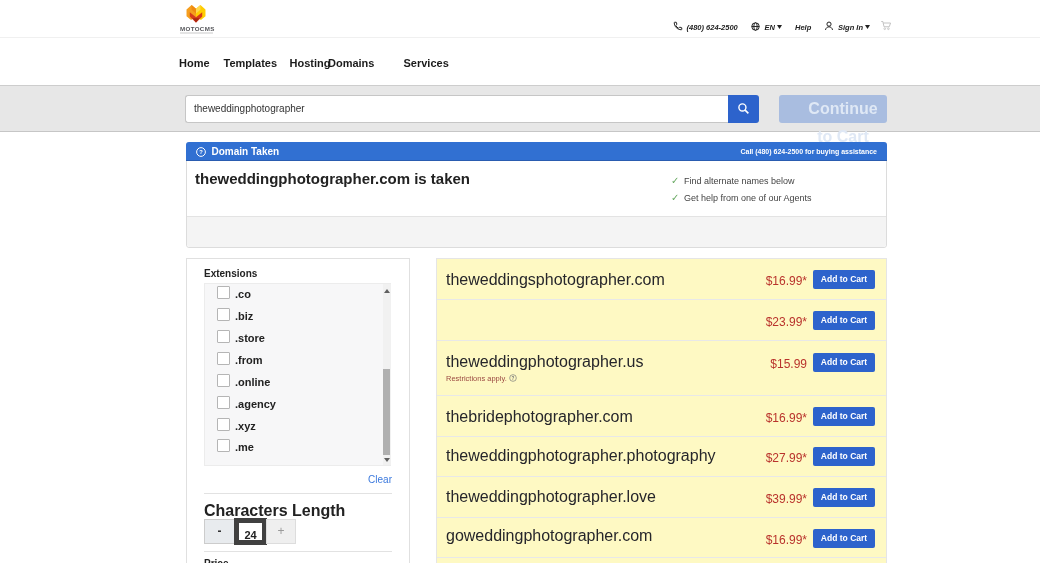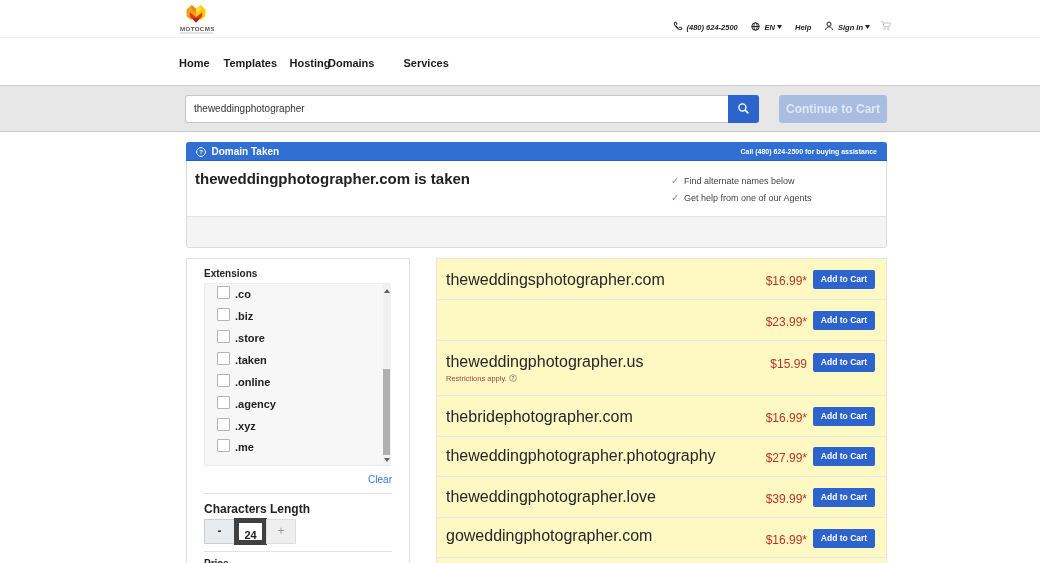--- a/index.html
+++ b/index.html
@@ -19,21 +19,21 @@
 .tb { position:absolute; font-size:7.5px; font-weight:bold; color:#222;font-style:italic; }
 
 
 #band { left:0; top:85px; width:1040px; height:47px; background:#e7e7e7;
   border-top:1px solid #cdcdcd; border-bottom:1px solid #c6c6c6; }
 #sinput { left:185px; top:95px; width:543px; height:28px; background:#fff;
   border:1px solid #c6c6c6; border-right:none; border-radius:3px 0 0 3px;
   font-size:10px; color:#333; line-height:26px; padding-left:8px; }
 #sbtn { left:728px; top:95px; width:31px; height:28px; background:#2d63cc; border-radius:0 3px 3px 0; }
 #cartbtn { left:779px; top:95px; width:108px; height:28px; background:#a9bde0; border-radius:3px;
-  color:#dfe8f5; font-size:12px; font-weight:bold; text-align:center; line-height:28px; }
+  color:#dfe8f5; font-size:16px; font-weight:bold; text-align:center; line-height:28px;padding-left:20px; }
 
 
 #card { left:186px; top:142px; width:701px; height:106px; border:1px solid #dcdcdc; border-radius:3px; background:#fff; }
 #cardbar { left:186px; top:142px; width:701px; height:19px; background:#3170d2; border-bottom:1px solid #2a5cb0;
   border-radius:3px 3px 0 0; color:#fff; }
 #cardbar .ttl { position:absolute; left:25.5px; top:4px; font-size:10px; font-weight:bold; }
 #cardbar .call { position:absolute; right:10px; top:6.2px; font-size:7px; font-weight:bold; }
 #cardhead { left:195px; top:170px; font-size:15px; font-weight:bold; color:#222; }
 .chk { position:absolute; font-size:9px; color:#444; }
 .chk .g { position:absolute; left:-13px; top:-1px; color:#6aaa64; font-size:10px; }
@@ -44,21 +44,21 @@
 #side { left:186px; top:258px; width:224px; height:320px; border:1px solid #e0e0e0; background:#fff; }
 #exttitle { left:204px; top:268px; font-size:10px; font-weight:bold; color:#222; }
 #extbox { left:204px; top:283px; width:187px; height:183px; background:#f7f7f8; border:1px solid #ececec; }
 .extrow { position:absolute; left:217px; height:14px; }
 .cb { position:absolute; top:-2px; width:13px; height:13px; background:#fff; border:1px solid #b5b5b5; border-radius:1px; }
 .extlbl { position:absolute; left:18px; top:0px; font-size:11px; font-weight:bold; color:#222; }
 #sbar { left:382.5px; top:284px; width:8px; height:181px; background:#f1f1f1; }
 #sthumb { left:383px; top:369px; width:7px; height:86px; background:#b0b0b0; }
 #clear { left:330px; top:474px; width:62px; text-align:right; font-size:10px; color:#3b79dd; }
 #hr1 { left:204px; top:493px; width:188px; height:1px; background:#e2e2e2; }
-#chartitle { left:204px; top:502px; font-size:12px; font-weight:bold; color:#222; }
+#chartitle { left:204px; top:502px; font-size:16px; font-weight:bold; color:#222; }
 #stminus { left:204px; top:519px; width:31px; height:25px; background:#e8ebee; border:1px solid #ccc;
   text-align:center; line-height:23px; font-size:12px; font-weight:bold; color:#333; }
 #stval { left:234px; top:518px; width:33px; height:27px; background:#fff; border:5px solid #404040;
   text-align:center; line-height:25px; font-size:11px; font-weight:bold; color:#222; }
 #stplus { left:266px; top:519px; width:30px; height:25px; background:#efefef; border:1px solid #ddd;
   text-align:center; line-height:23px; font-size:12px; color:#9a9a9a; }
 #hr2 { left:204px; top:551px; width:188px; height:1px; background:#e2e2e2; }
 #pricet { left:204px; top:557.5px; font-size:10px; font-weight:bold; color:#222; }
 
 
@@ -155,21 +155,21 @@
   <div class="extrow" style="top:310px;">
       <span class="cb"></span>
       <span class="extlbl">.biz</span>
     </div>
   <div class="extrow" style="top:332px;">
       <span class="cb"></span>
       <span class="extlbl">.store</span>
     </div>
   <div class="extrow" style="top:353.5px;">
       <span class="cb"></span>
-      <span class="extlbl">.taken</span>
+      <span class="extlbl">.from</span>
     </div>
   <div class="extrow" style="top:375.5px;">
       <span class="cb"></span>
       <span class="extlbl">.online</span>
     </div>
   <div class="extrow" style="top:397.5px;">
       <span class="cb"></span>
       <span class="extlbl">.agency</span>
     </div>
   <div class="extrow" style="top:419.5px;">

